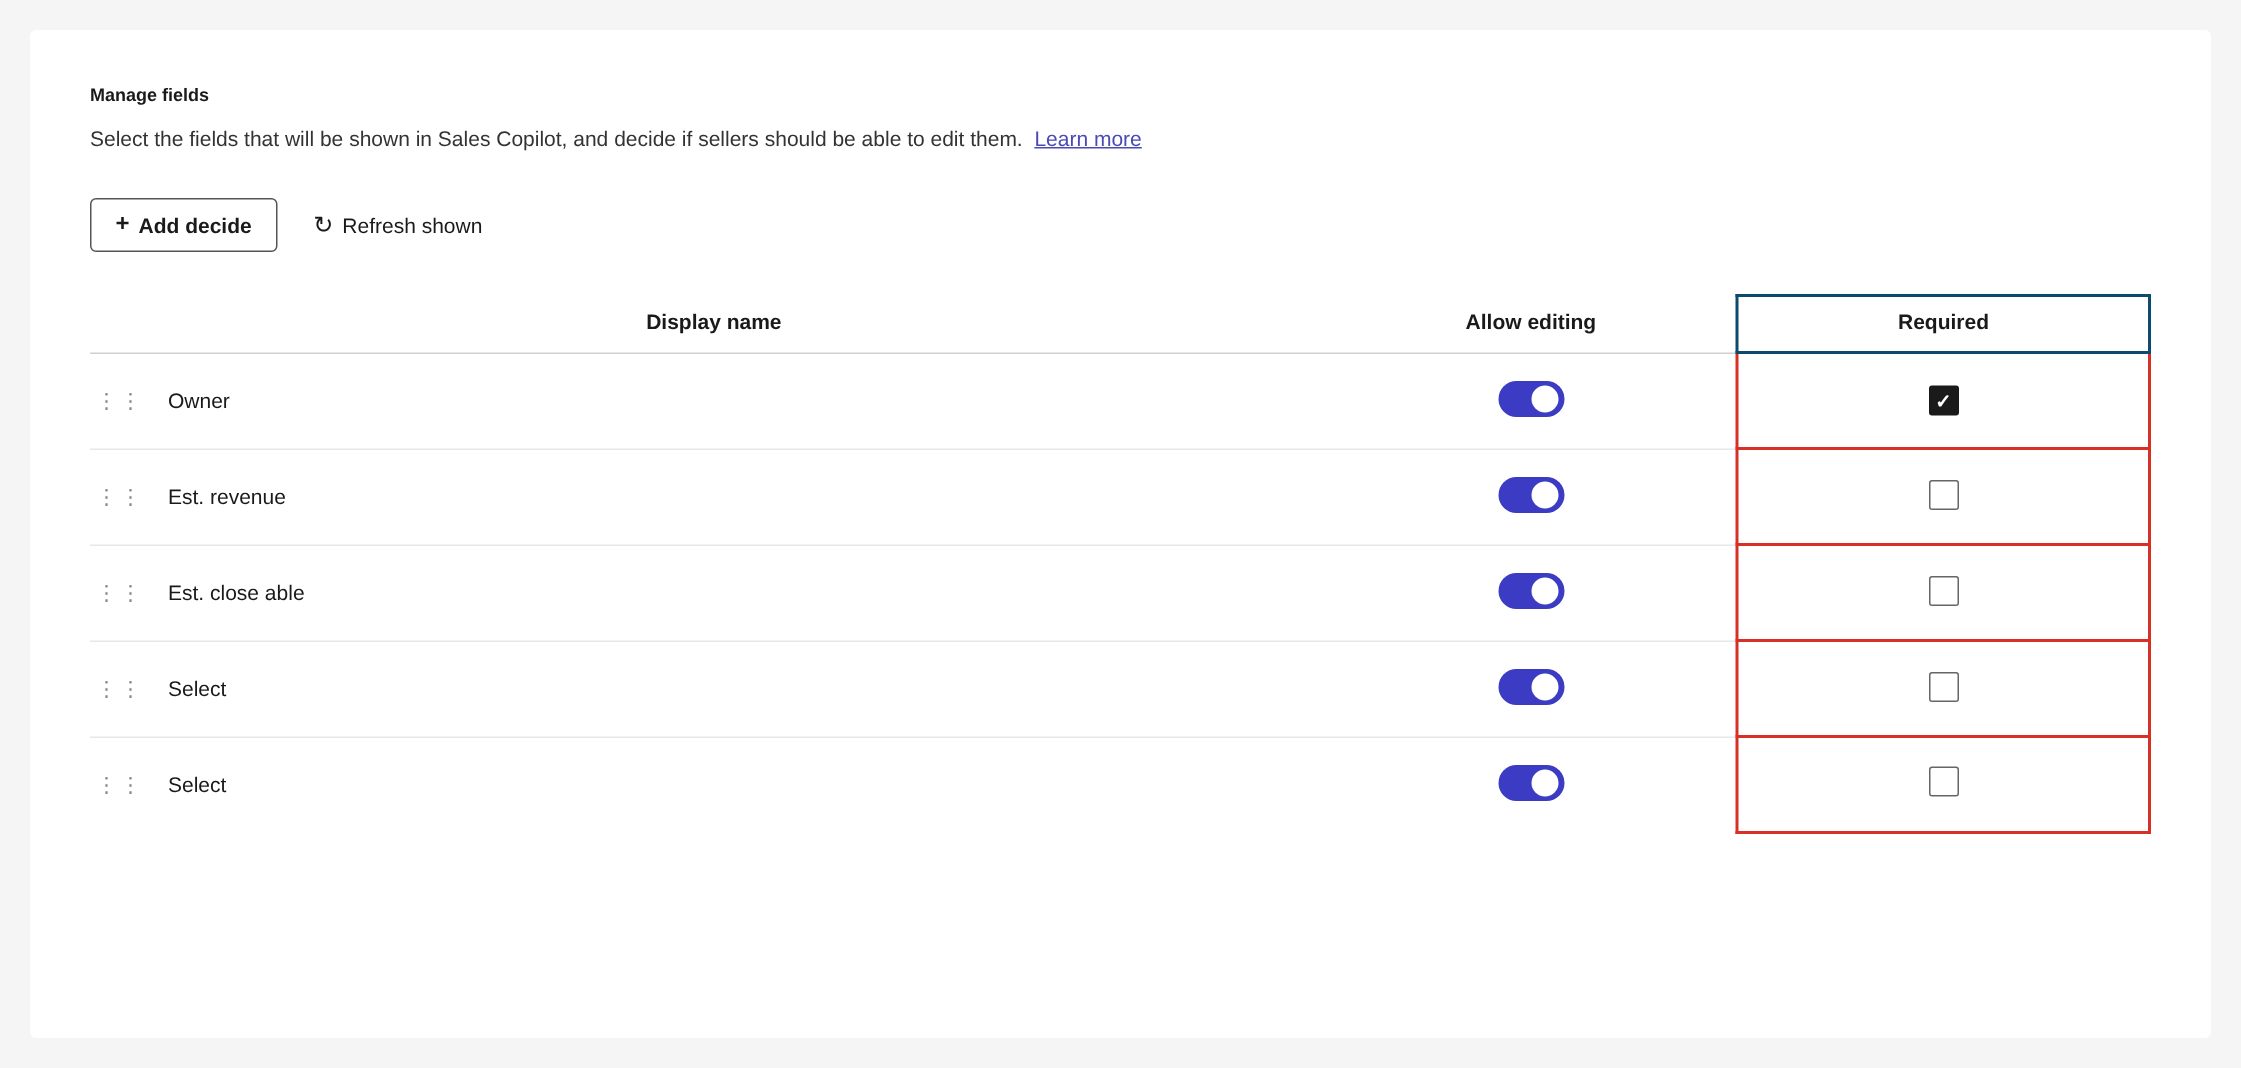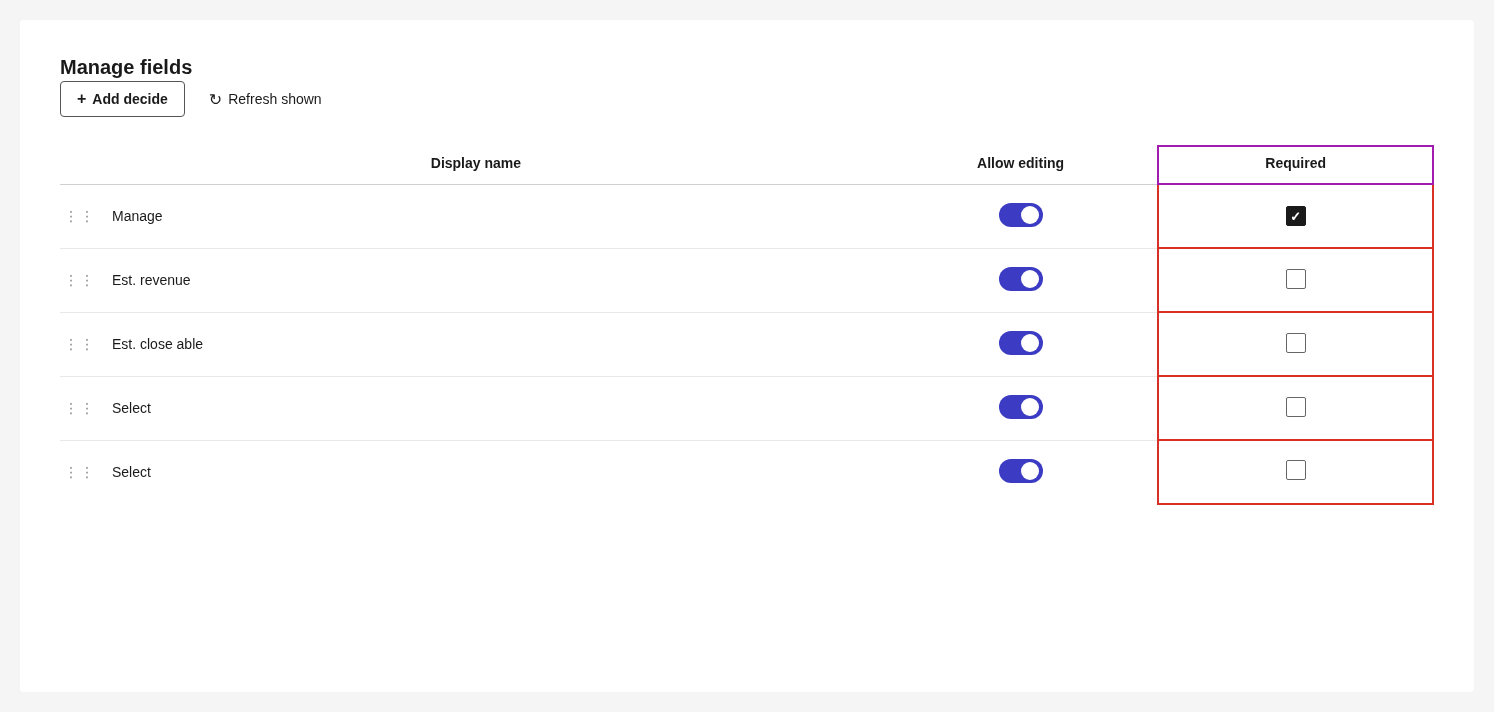--- a/index.html
+++ b/index.html
@@ -19,24 +19,24 @@
 
     .container {
       background: #ffffff;
       width: 1454px;
       min-height: 672px;
       padding: 36px 40px 40px 40px;
       border-radius: 4px;
     }
 
     .page-title {
-      font-size: 20px;
+      font-size: 12px;
       font-weight: 700;
       color: #1a1a1a;
-      margin-bottom: 2px;
+      margin-bottom: 14px;
     }
 
     .page-description {
       font-size: 14px;
       color: #333333;
       margin-bottom: 32px;
     }
 
     .page-description a {
       color: #4a4ab5;
@@ -105,21 +105,21 @@
       width: 20%;
       text-align: left;
     }
 
     .col-required {
       width: 100px;
       text-align: center !important;
     }
 
     .required-header-cell {
-      border: 2px solid #a21caf;
+      border: 2px solid #0c4a6e;
       padding: 8px 16px 12px 16px;
       position: relative;
     }
 
     .fields-table tbody tr {
       border-bottom: 1px solid #e8e8e8;
     }
 
     .fields-table tbody tr:last-child {
       border-bottom: none;
@@ -230,20 +230,24 @@
 
     tbody td.required-cell:last-of-type {
       padding-bottom: 18px;
     }
   </style>
 </head>
 <body>
 
 <div class="container">
   <h1 class="page-title">Manage fields</h1>
+  <p class="page-description">
+    <span>Select the fields that will be shown in Sales Copilot, and decide if sellers should be able to edit them.&nbsp;</span>
+    <a>Learn more</a>
+  </p>
 
   <div class="toolbar">
     <button class="add-fields-btn">
       <span class="plus-icon">+</span>
       <span>Add decide</span>
     </button>
     <button class="refresh-btn">
       <span class="refresh-icon">↻</span>
       <span>Refresh shown</span>
     </button>
@@ -255,21 +259,21 @@
         <th class="col-display-name">Display name</th>
         <th class="col-allow-editing">Allow editing</th>
         <th class="col-required required-header-cell">Required</th>
       </tr>
     </thead>
     <tbody id="fields-tbody">
     <tr>
           <td>
       <div class="field-name-cell">
         <span class="drag-handle">⋮⋮</span>
-        <span class="field-name">Manage</span>
+        <span class="field-name">Owner</span>
       </div>
     </td>
           <td class="toggle-cell">
       <label class="toggle">
 
         <div class="toggle-track">
           <div class="toggle-thumb"></div>
         </div>
       </label>
     </td>

